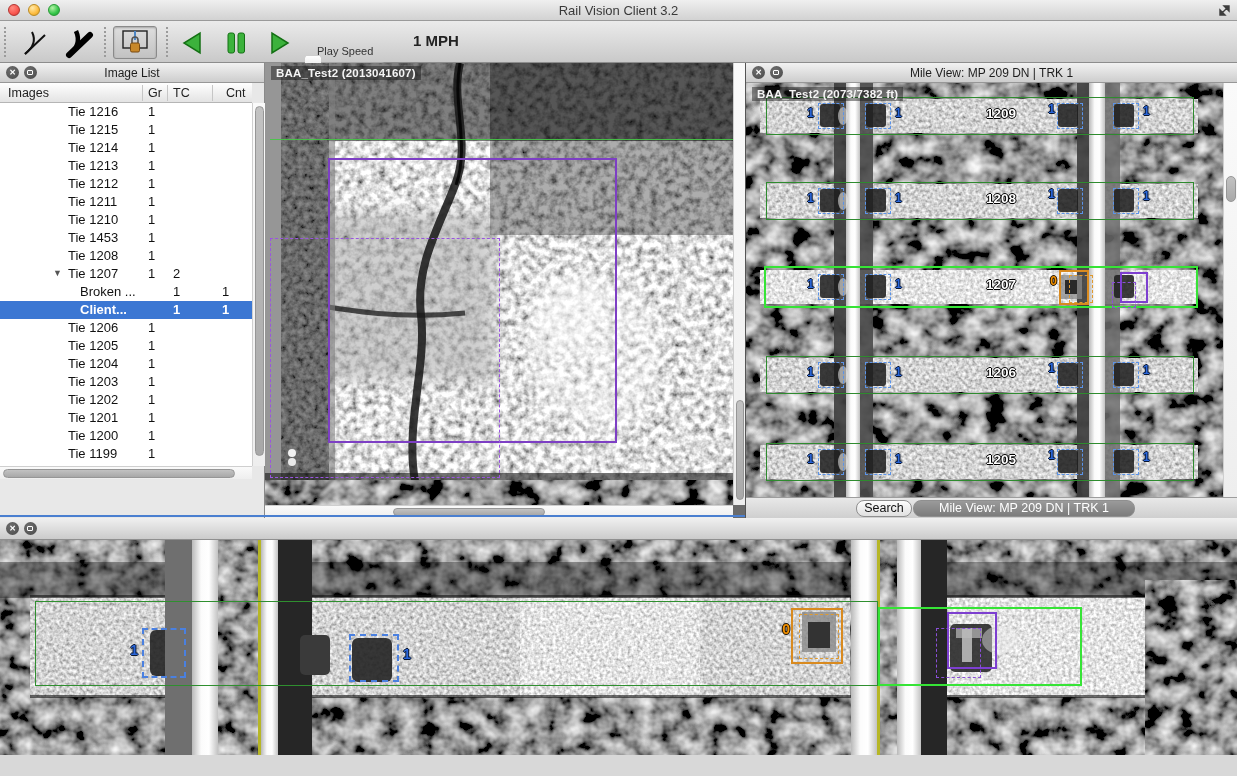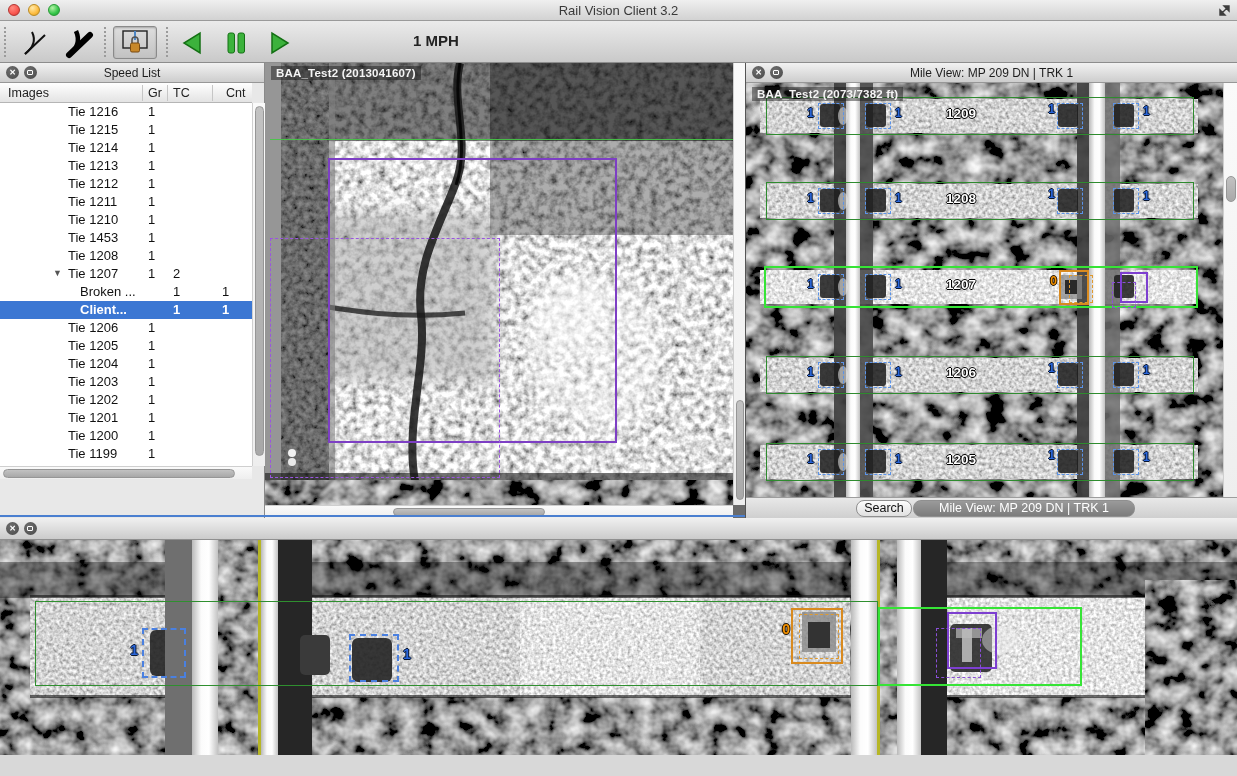--- a/index.html
+++ b/index.html
@@ -98,21 +98,21 @@
   .mv-content { position:absolute; left:0; top:20px; width:492px; height:414px; background:#111; }
   .mv-canvas { position:absolute; left:0; top:0; width:477px; height:414px; }
   .mv-vscroll { left:477px; top:0; width:15px; height:414px; }
   .mv-tie { position:absolute; left:0; width:477px; height:46px; }
   .g-box { position:absolute; left:20px; top:0; width:428px; height:38px; border:1px solid #2e8b2e; }
   .g-box.sel { left:18px; top:-2px; width:434px; height:42px; border:2px solid #36e436; }
   .f-box { position:absolute; top:6px; width:26px; height:26px; border:1px dashed #5b93e8; }
   .num { position:absolute; font-weight:bold; font-size:12px; line-height:14px; }
   .n-blue { color:#2a66d9; text-shadow:-1px 0 #0a1730,1px 0 #0a1730,0 -1px #0a1730,0 1px #0a1730; }
   .n-orange { color:#f59300; text-shadow:-1px 0 #201200,1px 0 #201200,0 -1px #201200,0 1px #201200; }
-  .tie-id { position:absolute; left:200px; width:70px; top:9px; text-align:left;
+  .tie-id { position:absolute; left:200px; width:70px; top:9px; text-align:right;
     font-size:13.5px; font-weight:bold; color:#fff;
     text-shadow:-1px 0 #000,1px 0 #000,0 -1px #000,0 1px #000; }
   .o-box { position:absolute; top:2px; width:30px; height:35px; border:2px solid #d98a1f; }
   .o-box i { display:block; position:absolute; left:8px; top:3px; width:24px; height:28px;
     border:1px dashed #e09a2f; }
   .p-box { position:absolute; border:2px solid #7d3fd0; }
   .p-box-d { position:absolute; border:1px dashed #8a4fd8; }
   
   .tabbar { position:absolute; left:0; top:434px; width:492px; height:21px;
     background:linear-gradient(#e8e8e8,#cfcfcf); border-top:1px solid #9d9d9d; }
@@ -261,30 +261,36 @@
       <svg width="26" height="26">
         <rect x="5" y="3" width="6.5" height="20" rx="2" fill="#3cb23c" stroke="#147014"></rect>
         <rect x="15" y="3" width="6.5" height="20" rx="2" fill="#3cb23c" stroke="#147014"></rect>
       </svg>
     </button>
     <button class="tb-btn" style="left:264px;width:32px">
       <svg width="26" height="26">
         <polygon points="5,3 5,23 21,13" fill="#3cb23c" stroke="#147014" stroke-width="1.5"></polygon>
       </svg>
     </button>
+    <div class="slider-wrap">
+      <span class="slider-label">Play Speed</span>
+      <div class="sl-track"></div>
+      <div class="sl-thumb"></div>
+      <div class="sl-ticks"></div>
+    </div>
     <span class="speed-val">1 MPH</span>
   </div>
 
   <div class="panel-left">
     <div class="phead">
       <span class="pic close">✕</span>
       <span class="pic float">
           <i></i>
         </span>
-      <div class="ptitle">Speed List</div>
+      <div class="ptitle">Image List</div>
     </div>
     <div class="colhead">
       <span style="left:8px">Images</span>
       <span style="left:148px">Gr</span>
       <span style="left:173px">TC</span>
       <span style="left:226px">Cnt</span>
       <i class="ch-sep" style="left:142px"></i>
         <i class="ch-sep" style="left:167px"></i>
         <i class="ch-sep" style="left:212px"></i>
     </div>

